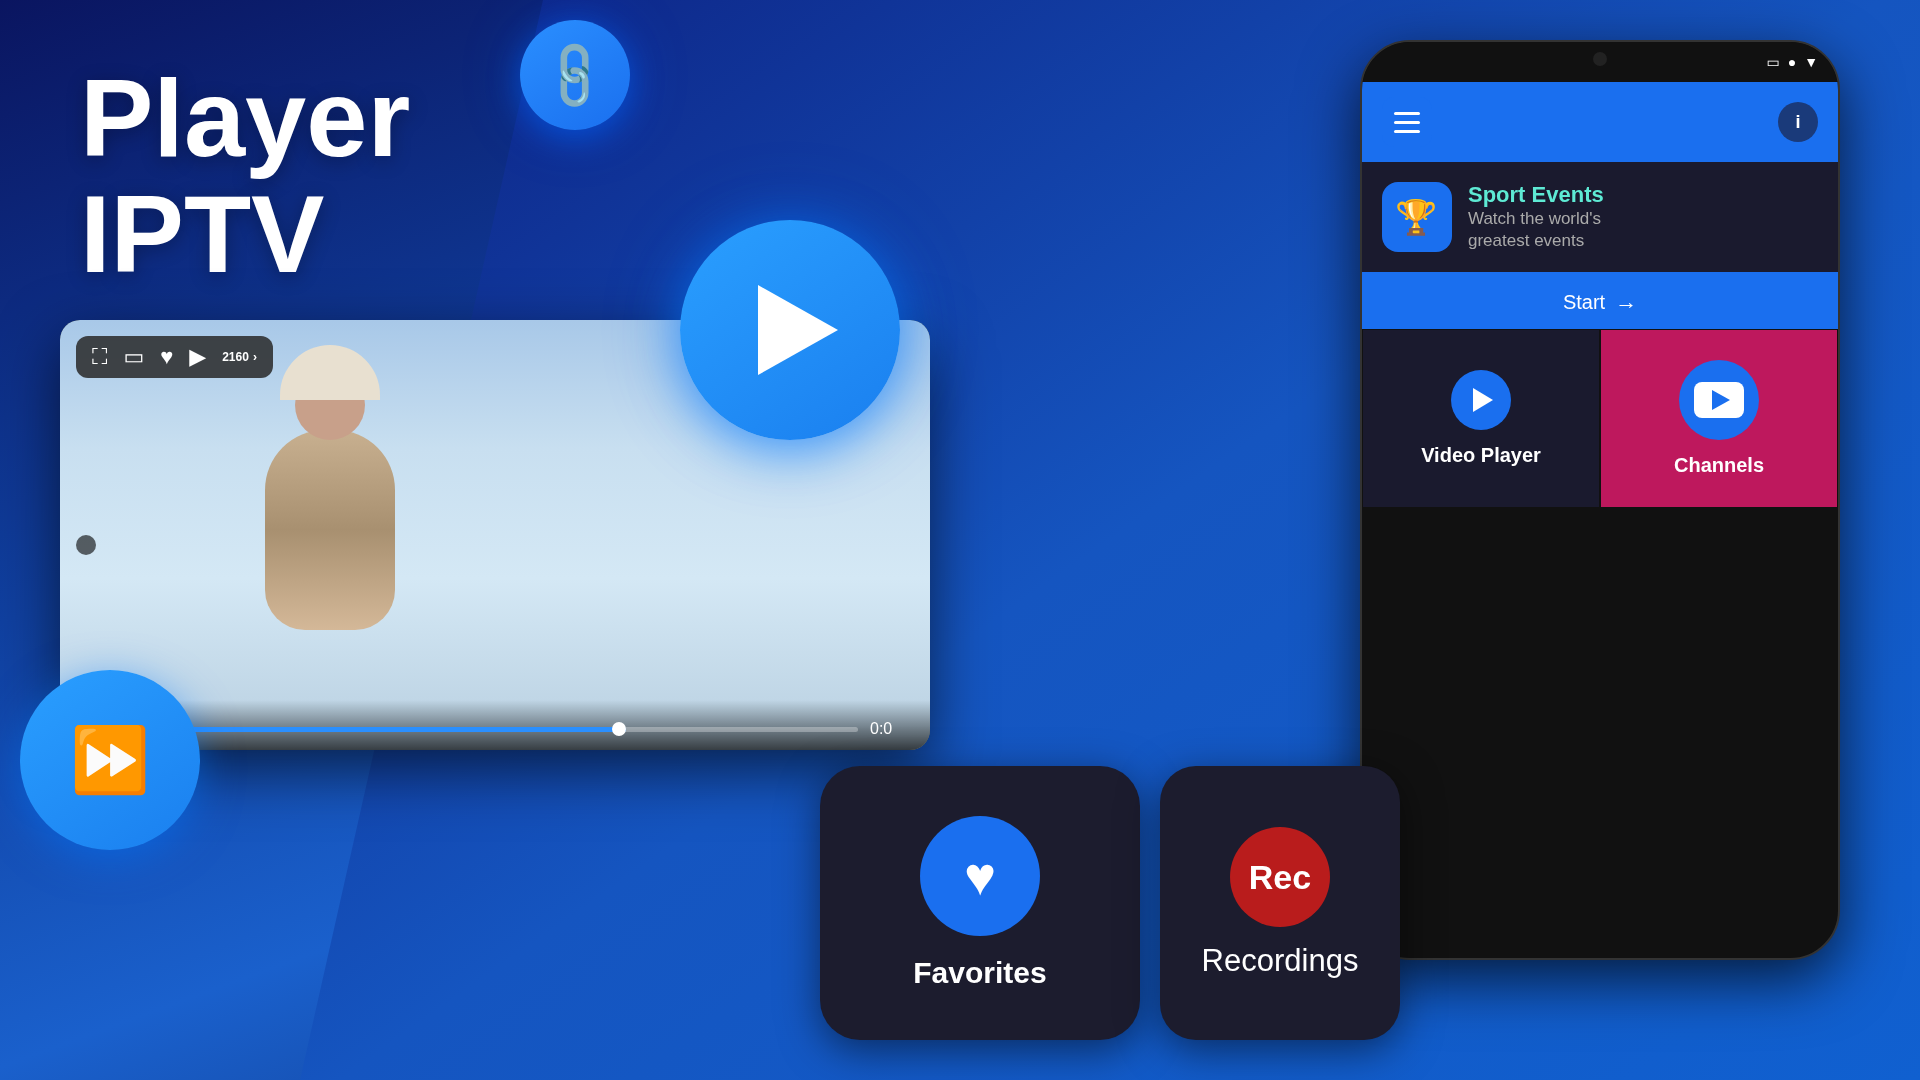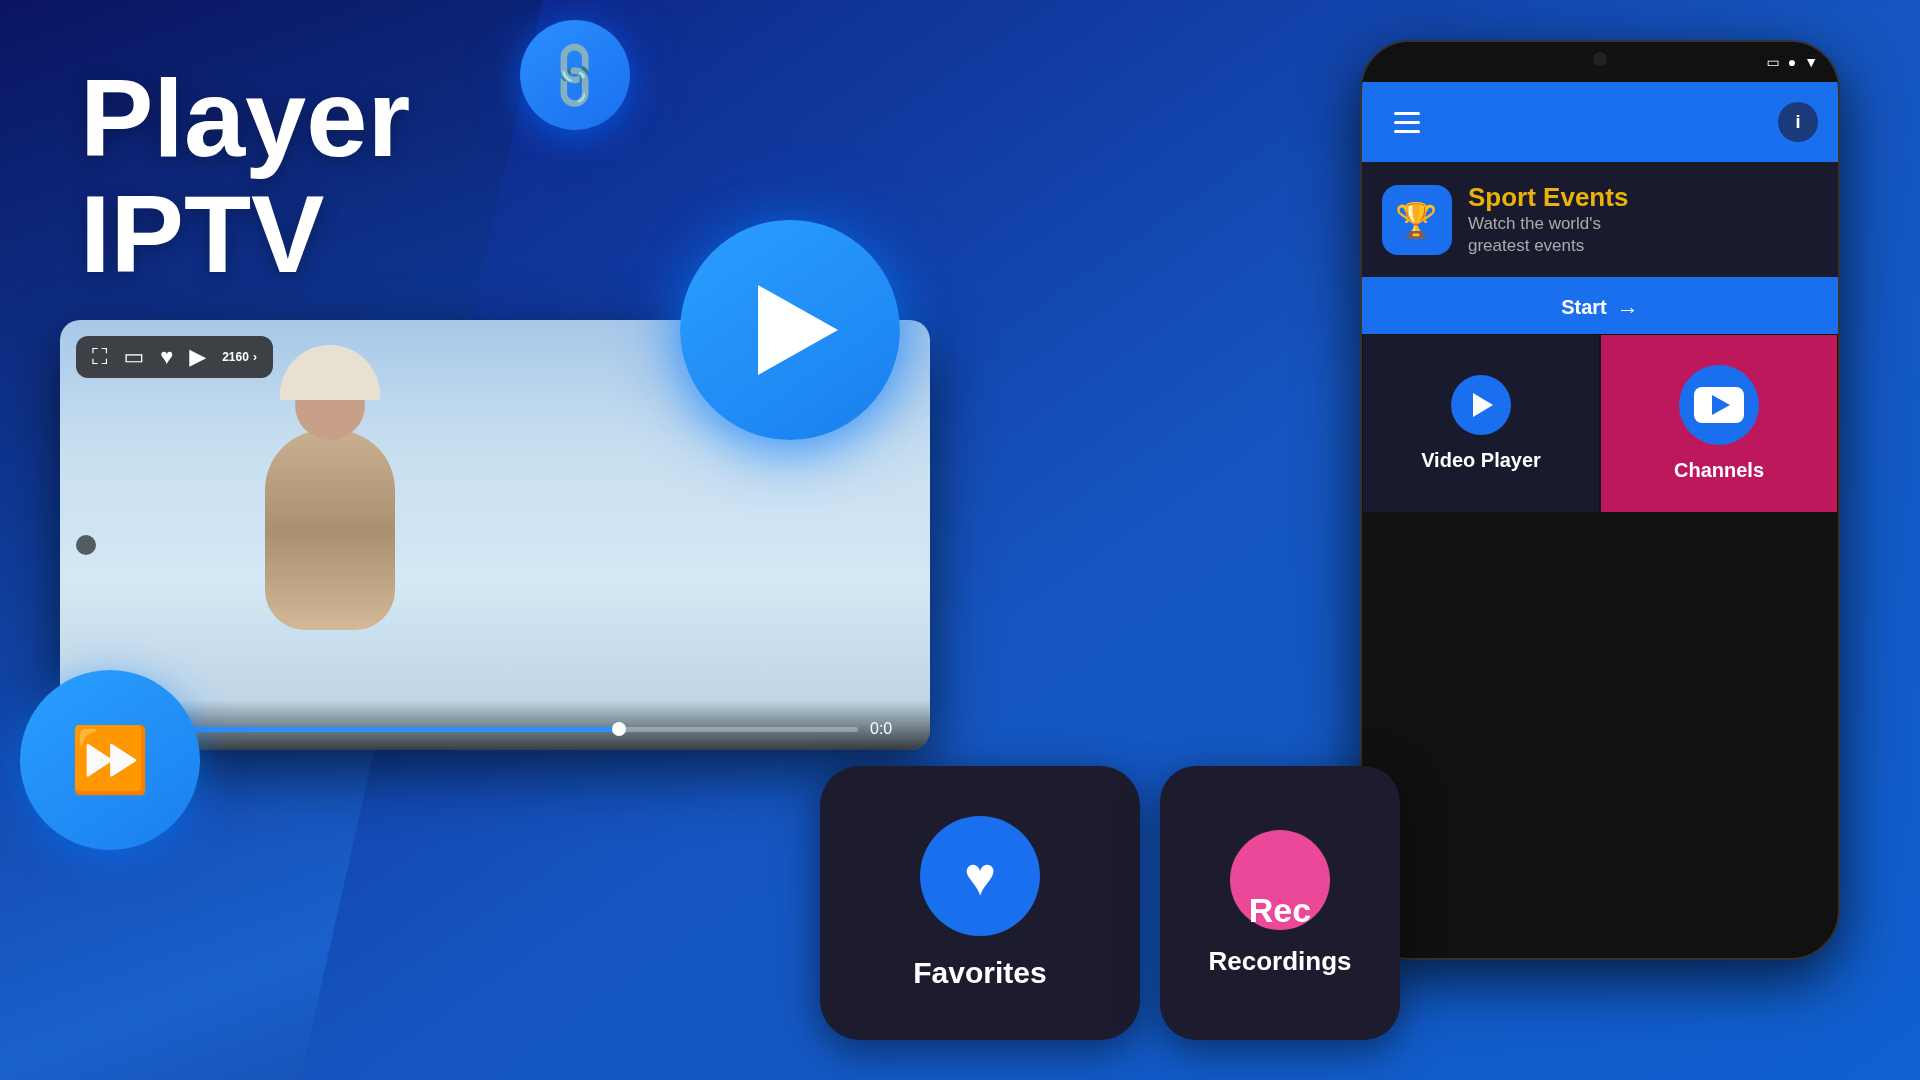--- a/index.html
+++ b/index.html
@@ -348,41 +348,41 @@
       flex-shrink: 0;
     }
     .trophy-icon {
       font-size: 34px;
       color: white;
     }
     .sport-text {
       flex: 1;
     }
     .sport-title {
-      color: #eab308;
-      font-size: 26px;
+      color: #5eead4;
+      font-size: 22px;
       font-weight: bold;
     }
     .sport-subtitle {
       color: #aaa;
       font-size: 17px;
       line-height: 1.3;
     }
 
     
     .start-btn {
       background: #1a6fef;
       color: white;
       padding: 14px 24px;
       display: flex;
       align-items: center;
       justify-content: center;
       gap: 10px;
       font-size: 20px;
-      font-weight: bold;
+      font-weight: normal;
       cursor: pointer;
     }
     .start-arrow {
       font-size: 22px;
     }
 
     
     .app-grid {
       display: grid;
       grid-template-columns: 1fr 1fr;
@@ -466,35 +466,35 @@
       flex-direction: column;
       align-items: center;
       justify-content: center;
       padding: 40px 20px;
       gap: 16px;
       box-shadow: 0 10px 40px rgba(0,0,0,0.5);
     }
     .rec-icon-circle {
       width: 100px;
       height: 100px;
-      background: #ec4899;
-      border-radius: 50%;
-      display: flex;
-      align-items: flex-end;
+      background: #b91c1c;
+      border-radius: 50%;
+      display: flex;
+      align-items: center;
       justify-content: center;
     }
     .rec-icon {
       color: white;
       font-size: 34px;
       font-weight: bold;
     }
     .rec-label {
       color: white;
-      font-size: 26px;
-      font-weight: bold;
+      font-size: 31px;
+      font-weight: normal;
     }
 
     
     .yt-icon {
       width: 50px;
       height: 36px;
       background: white;
       border-radius: 8px;
       display: flex;
       align-items: center;

